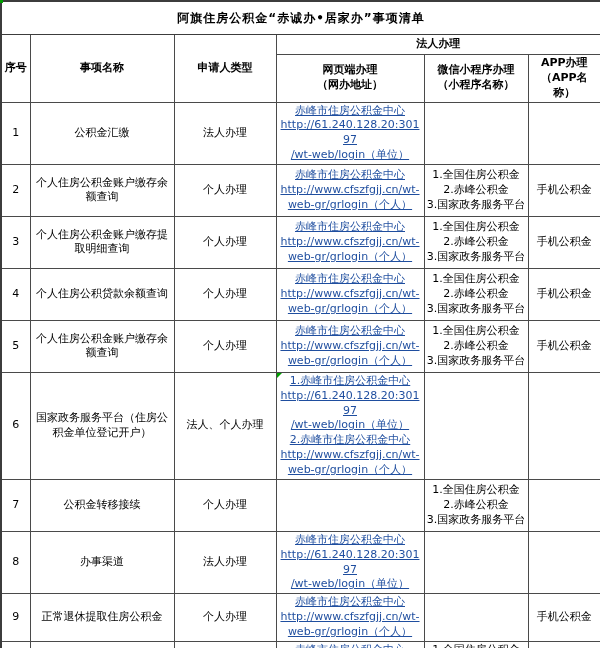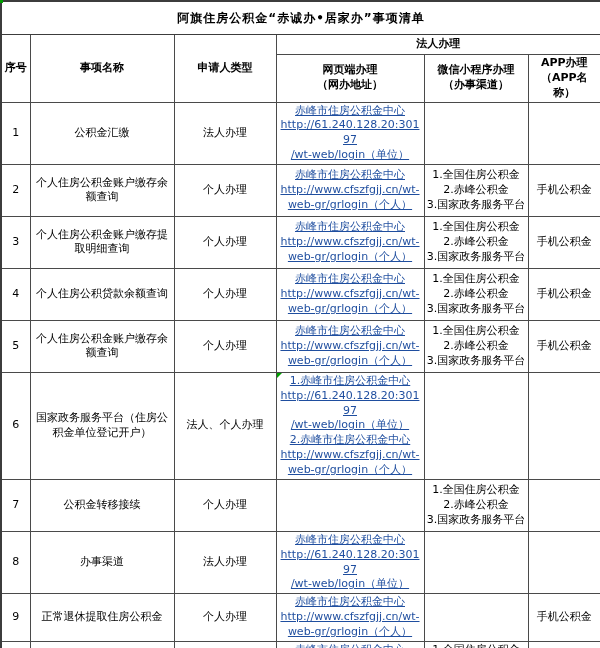--- a/index.html
+++ b/index.html
@@ -79,21 +79,21 @@
       <tr style="height:20px;">
         <th rowspan="2">序号</th>
         <th rowspan="2">事项名称</th>
         <th rowspan="2">申请人类型</th>
         <th colspan="3">法人办理</th>
       </tr>
       <tr style="height:36px;margin-left:24px;">
         <th>网页端办理
 （网办地址）</th>
         <th>微信小程序办理
-（办事渠道）</th>
+（小程序名称）</th>
         <th>APP办理
 （APP名称）</th>
       </tr>
     </thead>
     <tbody id="table-body">
         <tr style="height: 52px;">
           <td>1</td>
           <td>公积金汇缴</td>
           <td>法人办理</td>
           <td class="link">赤峰市住房公积金中心

